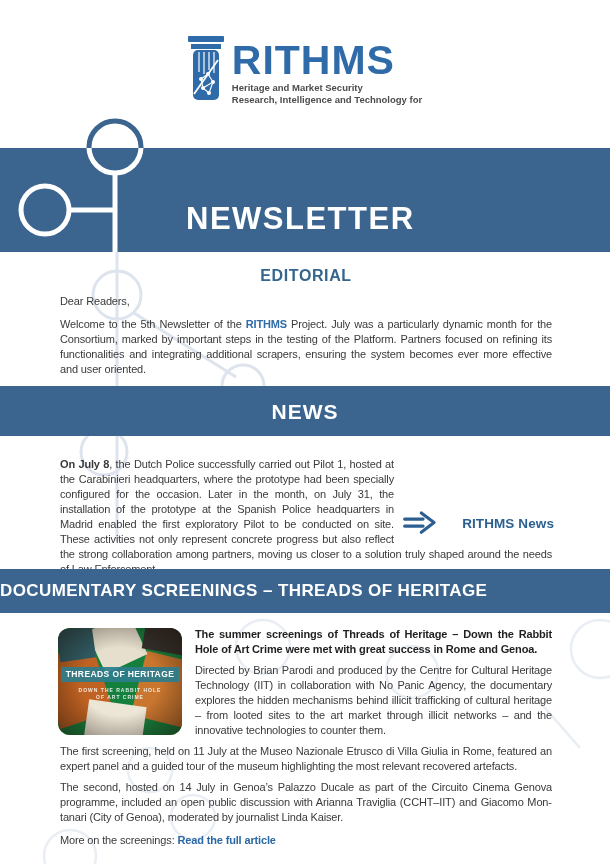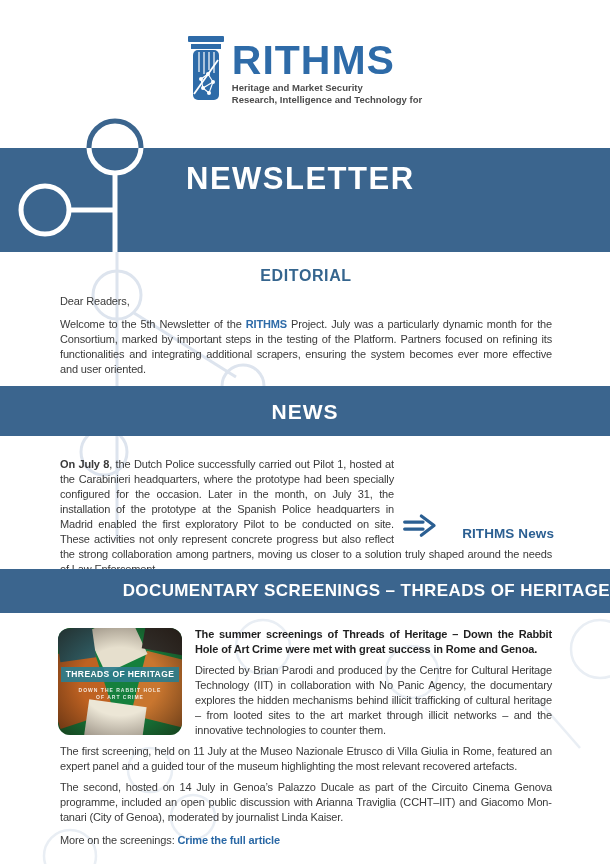--- a/index.html
+++ b/index.html
@@ -14,49 +14,49 @@
   .banner-decor{position:absolute;inset:0;z-index:3;pointer-events:none;}
 
   
   .header{top:36px;display:flex;justify-content:center;align-items:flex-start;gap:8px;}
   .logo-text{margin-top:6px;}
   .brand{font-size:41px;font-weight:700;color:#2e6ba8;letter-spacing:1px;line-height:36px;}
   .tagline{margin-top:4px;font-size:9.5px;font-weight:700;color:#4c4c4c;line-height:11.5px;}
 
   
   .banner-main{top:148px;height:104px;background:#3b658e;}
-  .banner-inner{padding:14px 0 0 186px;position:relative;z-index:4;}
+  .banner-inner{padding:14px 0 0 186px;position:relative;z-index:4;margin-top:40px;}
   .nl-title{color:#fff;font-size:31px;font-weight:700;letter-spacing:1.5px;line-height:34px;}
   .nl-sub{margin-top:7px;color:#fff;display:flex;align-items:baseline;}
   .nl-date{font-size:19px;font-weight:700;letter-spacing:1.5px;}
   .nl-year{font-size:15px;font-weight:700;letter-spacing:1px;margin-left:5px;}
   .nl-sep{font-size:24px;font-weight:400;margin:0 9px;position:relative;top:2px;}
   .nl-issue{font-size:19px;font-weight:700;font-variant:small-caps;text-transform:lowercase;letter-spacing:1px;}
   .nl-issue::first-letter{text-transform:uppercase;}
   .nl-issuenum{font-size:15px;font-weight:700;margin-left:4px;}
 
   
   .h-blue{color:#35658e;font-weight:700;text-align:center;letter-spacing:0.6px;}
   .banner-news{top:386px;height:50px;background:#3b658e;}
   .banner-news .bh{color:#fff;font-size:21px;font-weight:700;letter-spacing:1px;text-align:center;line-height:51px;}
   .banner-doc{top:569px;height:44px;background:#3b658e;}
-  .banner-doc .bh{color:#fff;font-size:17px;font-weight:700;letter-spacing:0.4px;text-align:right;line-height:44px;}
+  .banner-doc .bh{color:#fff;font-size:17px;font-weight:700;letter-spacing:0.4px;text-align:left;line-height:44px;}
 
   
   .sec{left:58px;width:496px;color:#3a3a3a;font-size:11px;line-height:15px;letter-spacing:-0.15px;}
   .sec p{margin:2px;text-align:justify;}
   .sec-editorial{top:268px;}
   .salutation{margin-top:11px !important;text-align:left !important;}
   .ed-body{margin-top:8px !important;}
   .inline-brand{color:#2e6ba8;font-weight:700;}
   .bold{font-weight:700;}
 
   .sec-news{top:455px;}
   .news-cta{float:right;width:152px;height:36px;margin-top:50px;margin-left:8px;
-            display:flex;align-items:flex-end;gap:25px;}
+            display:flex;align-items:center;gap:25px;}
   .news-link{color:#2b5f92;font-weight:700;font-size:13.5px;letter-spacing:0.1px;white-space:nowrap;cursor:pointer;}
 
   .sec-doc{top:627px;}
   .doc-intro{color:#1f1f1f;}
   .sec-doc p{margin-top:6px;}
   .sec-doc p:first-of-type{margin-top:0;}
   .more-line{margin-top:8px !important;text-align:left !important;}
   .article-link{color:#2a68a5;font-weight:700;cursor:pointer;}
 
   
@@ -201,14 +201,14 @@
     </div>
     <div class="poster-sub">
       <div>DOWN THE RABBIT HOLE</div>
       <div>OF ART CRIME</div>
     </div>
   </div>
   <p class="bold doc-intro">The summer screenings of Threads of Heritage – Down the Rabbit Hole of Art Crime were met with great success in Rome and Genoa.</p>
   <p>Directed by Brian Parodi and produced by the Centre for Cultural Her­itage Technology (IIT) in collaboration with No Panic Agency, the doc­umentary explores the hidden mechanisms behind illicit trafficking of cultural heritage – from looted sites to the art market through illicit networks – and the innovative technologies to counter them.</p>
   <p>The first screening, held on 11 July at the Museo Nazionale Etrusco di Villa Giulia in Rome, featured an expert panel and a guided tour of the museum highlighting the most relevant recovered artefacts.</p>
   <p>The second, hosted on 14 July in Genoa’s Palazzo Ducale as part of the Circuito Cinema Genova programme, included an open public discussion with Arianna Traviglia (CCHT–IIT) and Giacomo Mon­tanari (City of Genoa), moderated by journalist Linda Kaiser.</p>
-  <p class="more-line"><span>More on the screenings: </span><span class="article-link">Crime the full article</span></p>
+  <p class="more-line"><span>More on the screenings: </span><span class="article-link">Read the full article</span></p>
 </div>
 
 </body></html>

